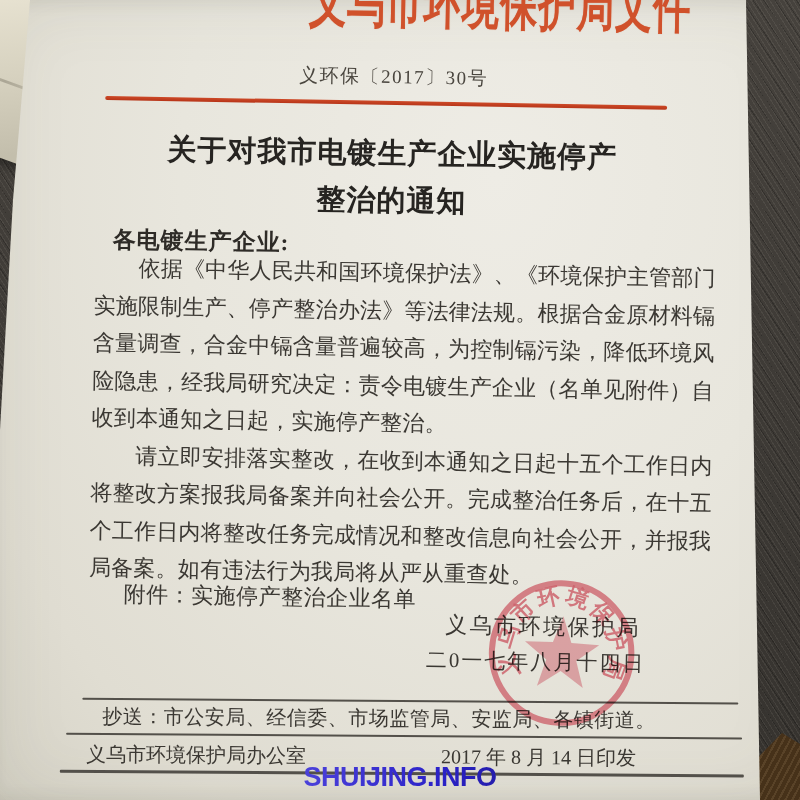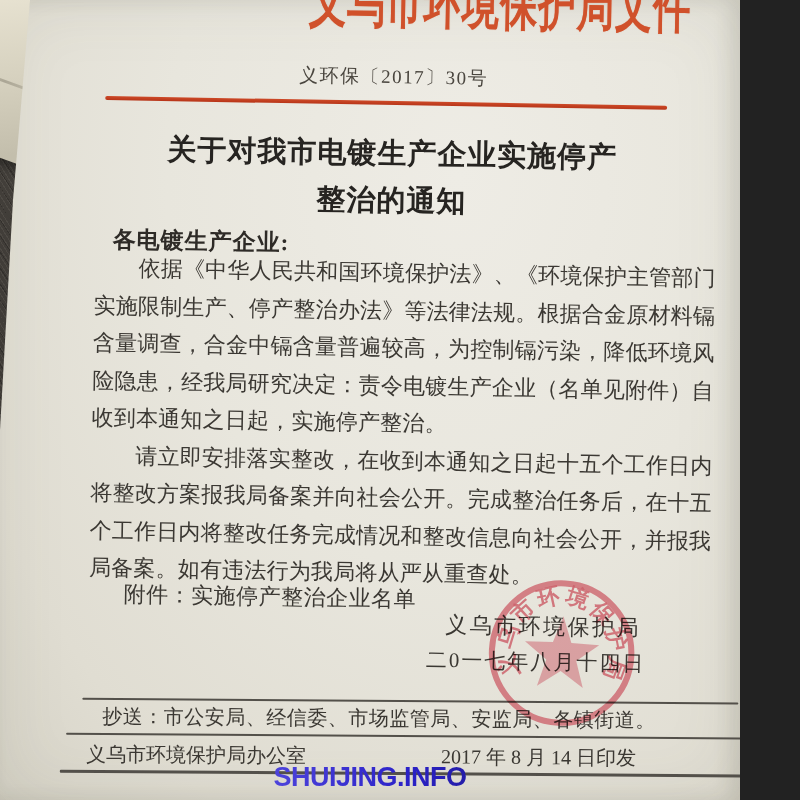--- a/index.html
+++ b/index.html
@@ -1,18 +1,18 @@
 <!DOCTYPE html>
 <html><head>
 <meta charset="utf-8">
 <style>
   html,body{margin:0;padding:0;background:#222;}
   *{box-sizing:border-box;}
   .photo{
-    position:relative;width:740px;height:800px;overflow:hidden;
+    position:relative;width:800px;height:800px;overflow:hidden;
     background-color:#3b3834;
     background-image:
       repeating-linear-gradient(58deg, rgba(220,215,200,0.08) 0 1px, rgba(0,0,0,0) 1px 4px),
       repeating-linear-gradient(56deg, rgba(0,0,0,0.22) 0 1px, rgba(0,0,0,0) 1px 9px),
       linear-gradient(180deg,#46423d,#35322e);
     font-family:"Liberation Serif", serif;
   }
   
   .desk-item{
     position:absolute;left:-58px;top:-22px;width:138px;height:178px;

